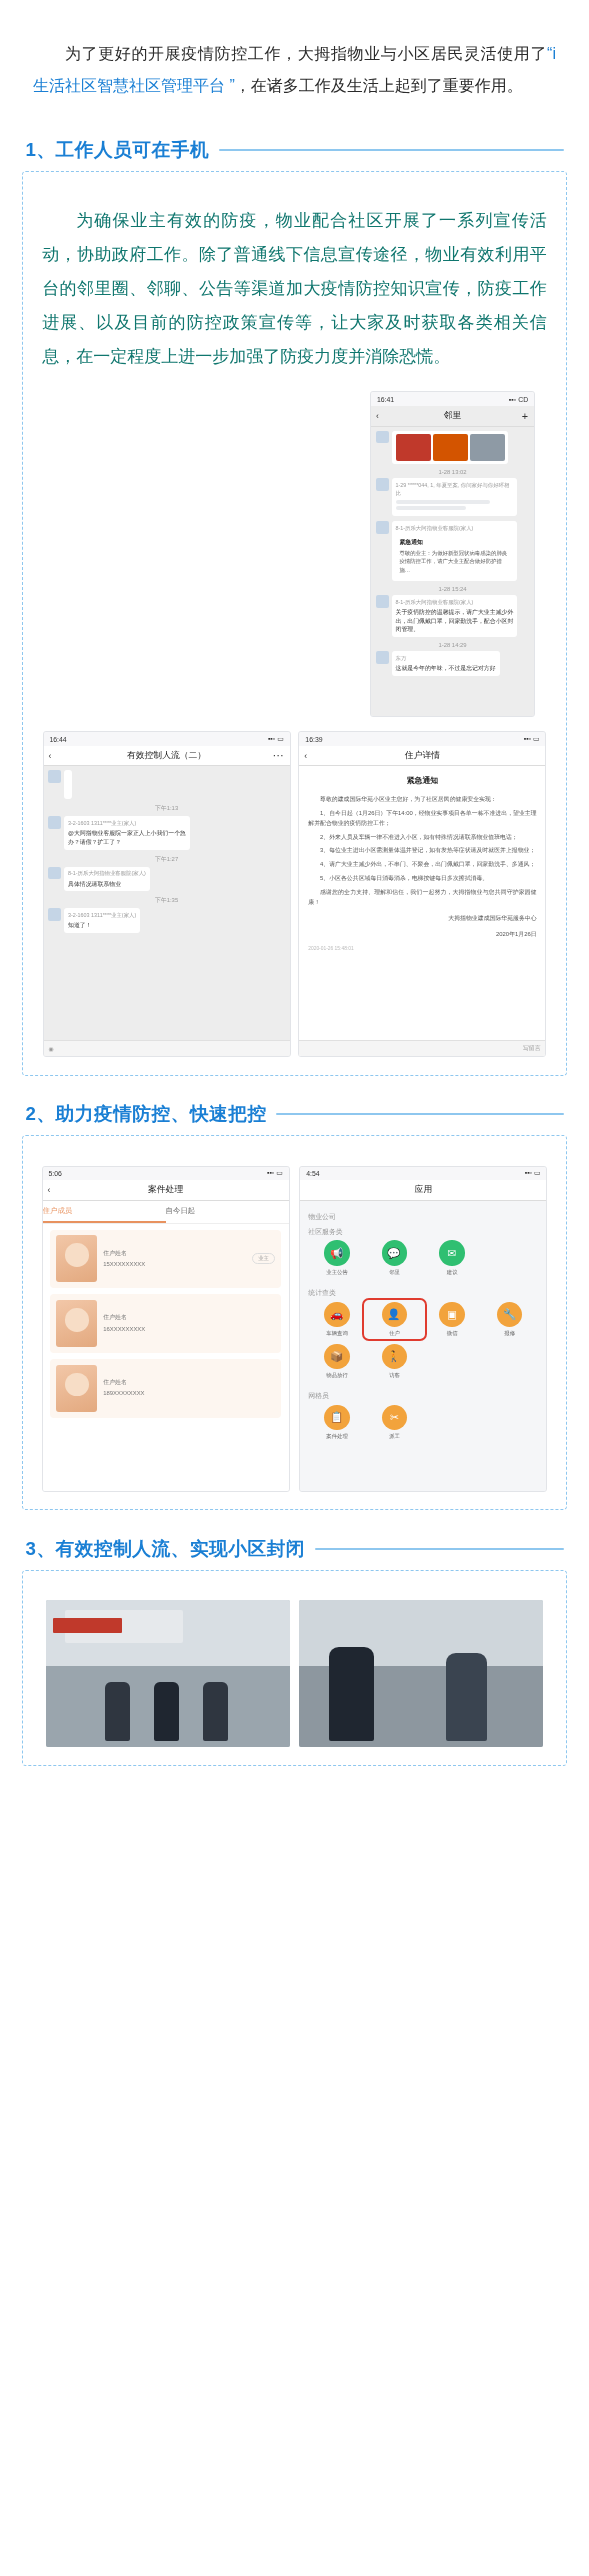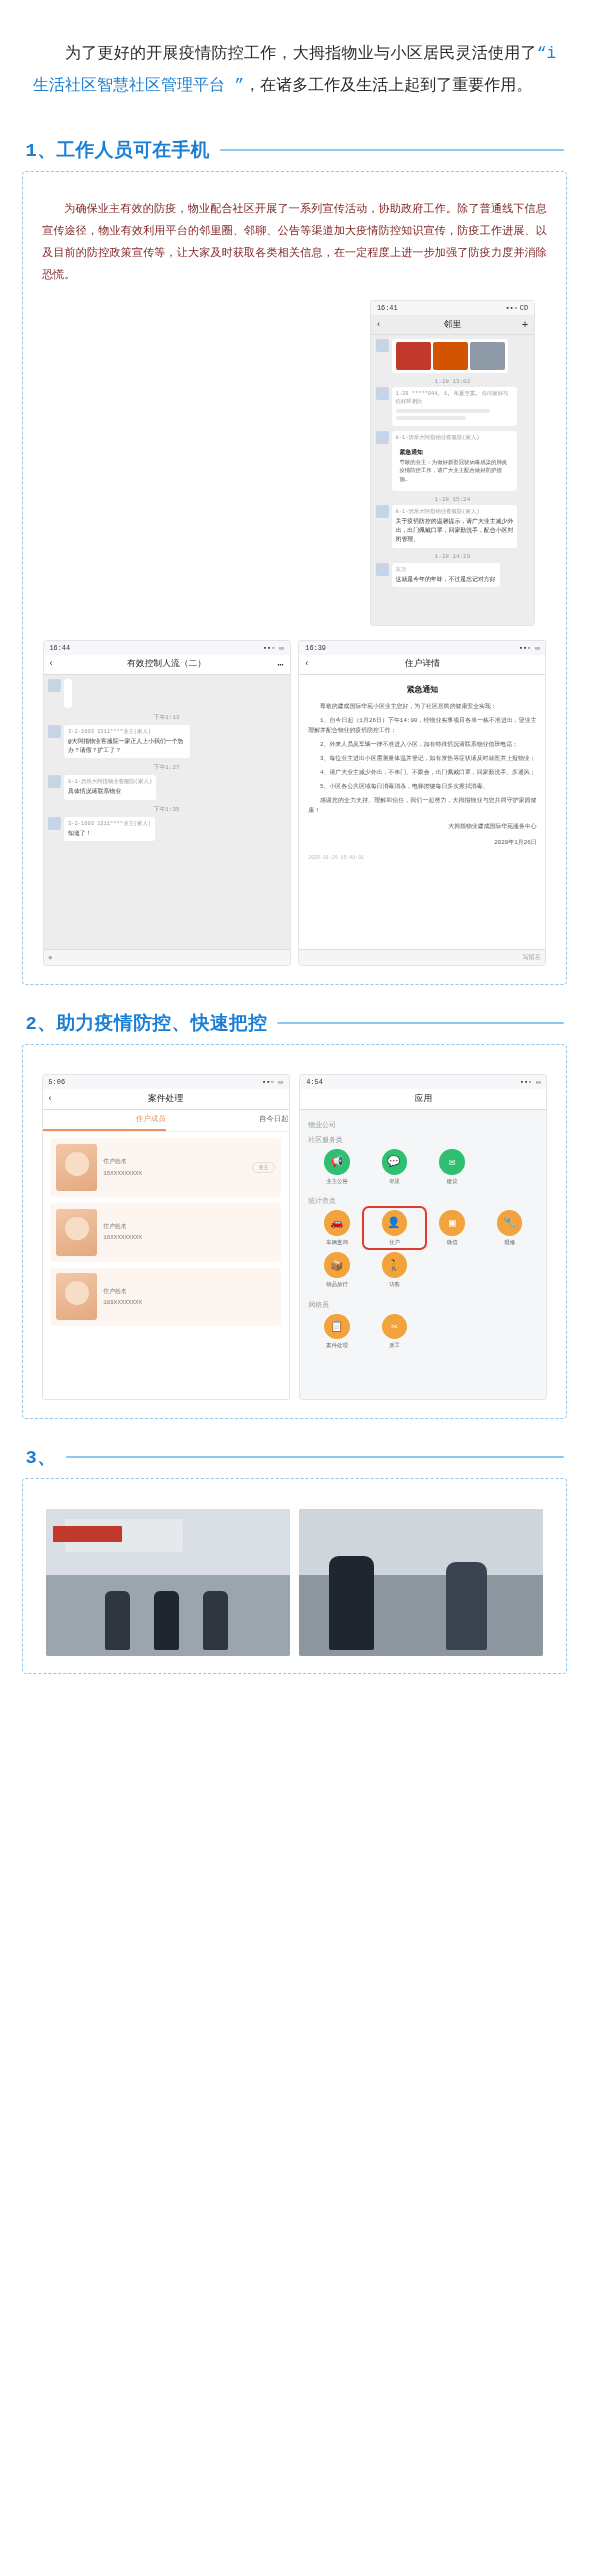--- a/index.html
+++ b/index.html
@@ -3,21 +3,21 @@
 <meta charset="utf-8">
 <style>
   html,body{margin:0;padding:0;}
   body{
     width:589px;
     background:#ffffff;
     font-family:"Liberation Sans","DejaVu Sans",sans-serif;
     color:#333;
     -webkit-font-smoothing:antialiased;
   }
-  .page{width:589px;position:relative;overflow:hidden;font-family:Liberation Mono, monospace;}
+  .page{width:589px;position:relative;overflow:hidden;}
   .intro{
     padding:21.6px 33px 9.8px 33px;
     font-size:16px;
     line-height:2.0;
     color:#2b2b2b;
     text-align:justify;
     text-indent:2em;
   }
   .intro .hl{color:#1a7fd4;}
   .section-head{
@@ -41,23 +41,23 @@
     border-radius:2px;
   }
   .dashed-box{
     margin:7.9px 21.6px 0 21.6px;
     border:1px dashed #8ec7ef;
     border-radius:3.9px;
     padding:15.7px 13.7px 17.7px 13.7px;
     box-sizing:border-box;
   }
   .para{
-    font-size:11px;
+    font-size:17px;
     line-height:2.0;
-    color:#7f1d1d;
+    color:#0f766e;
     text-align:justify;
     text-indent:2em;
     padding:0 5.9px;
   }
   .shots{display:flex;justify-content:center;gap:7.9px;margin-top:13.7px;}
   .shots.two{gap:9.8px;}
   .shot{
     background:#f2f3f5;
     border:1px solid #e2e4e8;
     border-radius:2.9px;
@@ -111,21 +111,21 @@
   .doc .dt{text-align:center;font-size:7.9px;font-weight:bold;color:#222;margin-bottom:5.9px;}
   .doc p{margin:0 0 3.9px 0;text-indent:2em;text-align:justify;}
   .doc .sig{text-align:right;margin-top:5.9px;}
   .ln{height:3.9px;background:#e9ebee;border-radius:2px;margin:2.9px 0;}
   .ln.s{width:60%;}
   .ln.m{width:80%;}
   .inputbar{position:absolute;bottom:0;left:0;right:0;height:15.7px;background:#f5f5f5;border-top:1px solid #e0e0e0;display:flex;align-items:center;padding:0 4.9px;box-sizing:border-box;font-size:5.9px;color:#9a9a9a;}
   
   .rd{background:#fff;height:calc(100% - 33px);box-sizing:border-box;overflow:hidden;}
   .tabs2{display:flex;font-size:7.4px;color:#666;border-bottom:1px solid #eee;}
-  .tabs2 div{flex:1;text-align:right;padding:4.9px 0;}
+  .tabs2 div{flex:1;text-align:left;padding:4.9px 0;}
   .tabs2 .on{color:#e8925f;border-bottom:2px solid #e8925f;}
   .rcard{margin:5.9px 7.9px;background:#fdf6f0;border-radius:3.9px;padding:5.9px;display:flex;gap:5.9px;align-items:center;}
   .rcard .face{width:41px;height:47px;border-radius:2.9px;background:linear-gradient(160deg,#f2c7a8,#e3a97f);position:relative;overflow:hidden;}
   .rcard .face:after{content:"";position:absolute;left:8.8px;top:7.9px;width:23.6px;height:23.6px;border-radius:50%;background:#f7ddc6;}
   .rcard .info{flex:1;font-size:5.9px;color:#777;line-height:1.9;}
   .rcard .tagbtn{border:1px solid #ddd;border-radius:7.9px;font-size:5.4px;color:#999;padding:1px 4.9px;}
   
   .appbody{background:#f5f6f8;height:calc(100% - 33px);padding:5.9px 7.9px;box-sizing:border-box;overflow:hidden;}
   .grp-title{font-size:6.9px;color:#999;margin:4.9px 0 3.9px;}
   .grid{display:flex;flex-wrap:wrap;}
@@ -414,20 +414,21 @@
               <div class="glabel">派工</div>
             </div>
           </div>
         </div>
       </div>
     </div>
   </div>
 
   <div class="section-head">
     <span class="txt">3、</span>
+    <span class="txt">有效控制人流、实现小区封闭</span>
     <span class="rule"></span>
   </div>
 
   <div class="dashed-box">
     <div class="photos">
       <div class="photo">
         <div class="ph-sky"></div>
         <div class="ph-ground"></div>
         <div class="ph-tent"></div>
         <div class="ph-red"></div>

